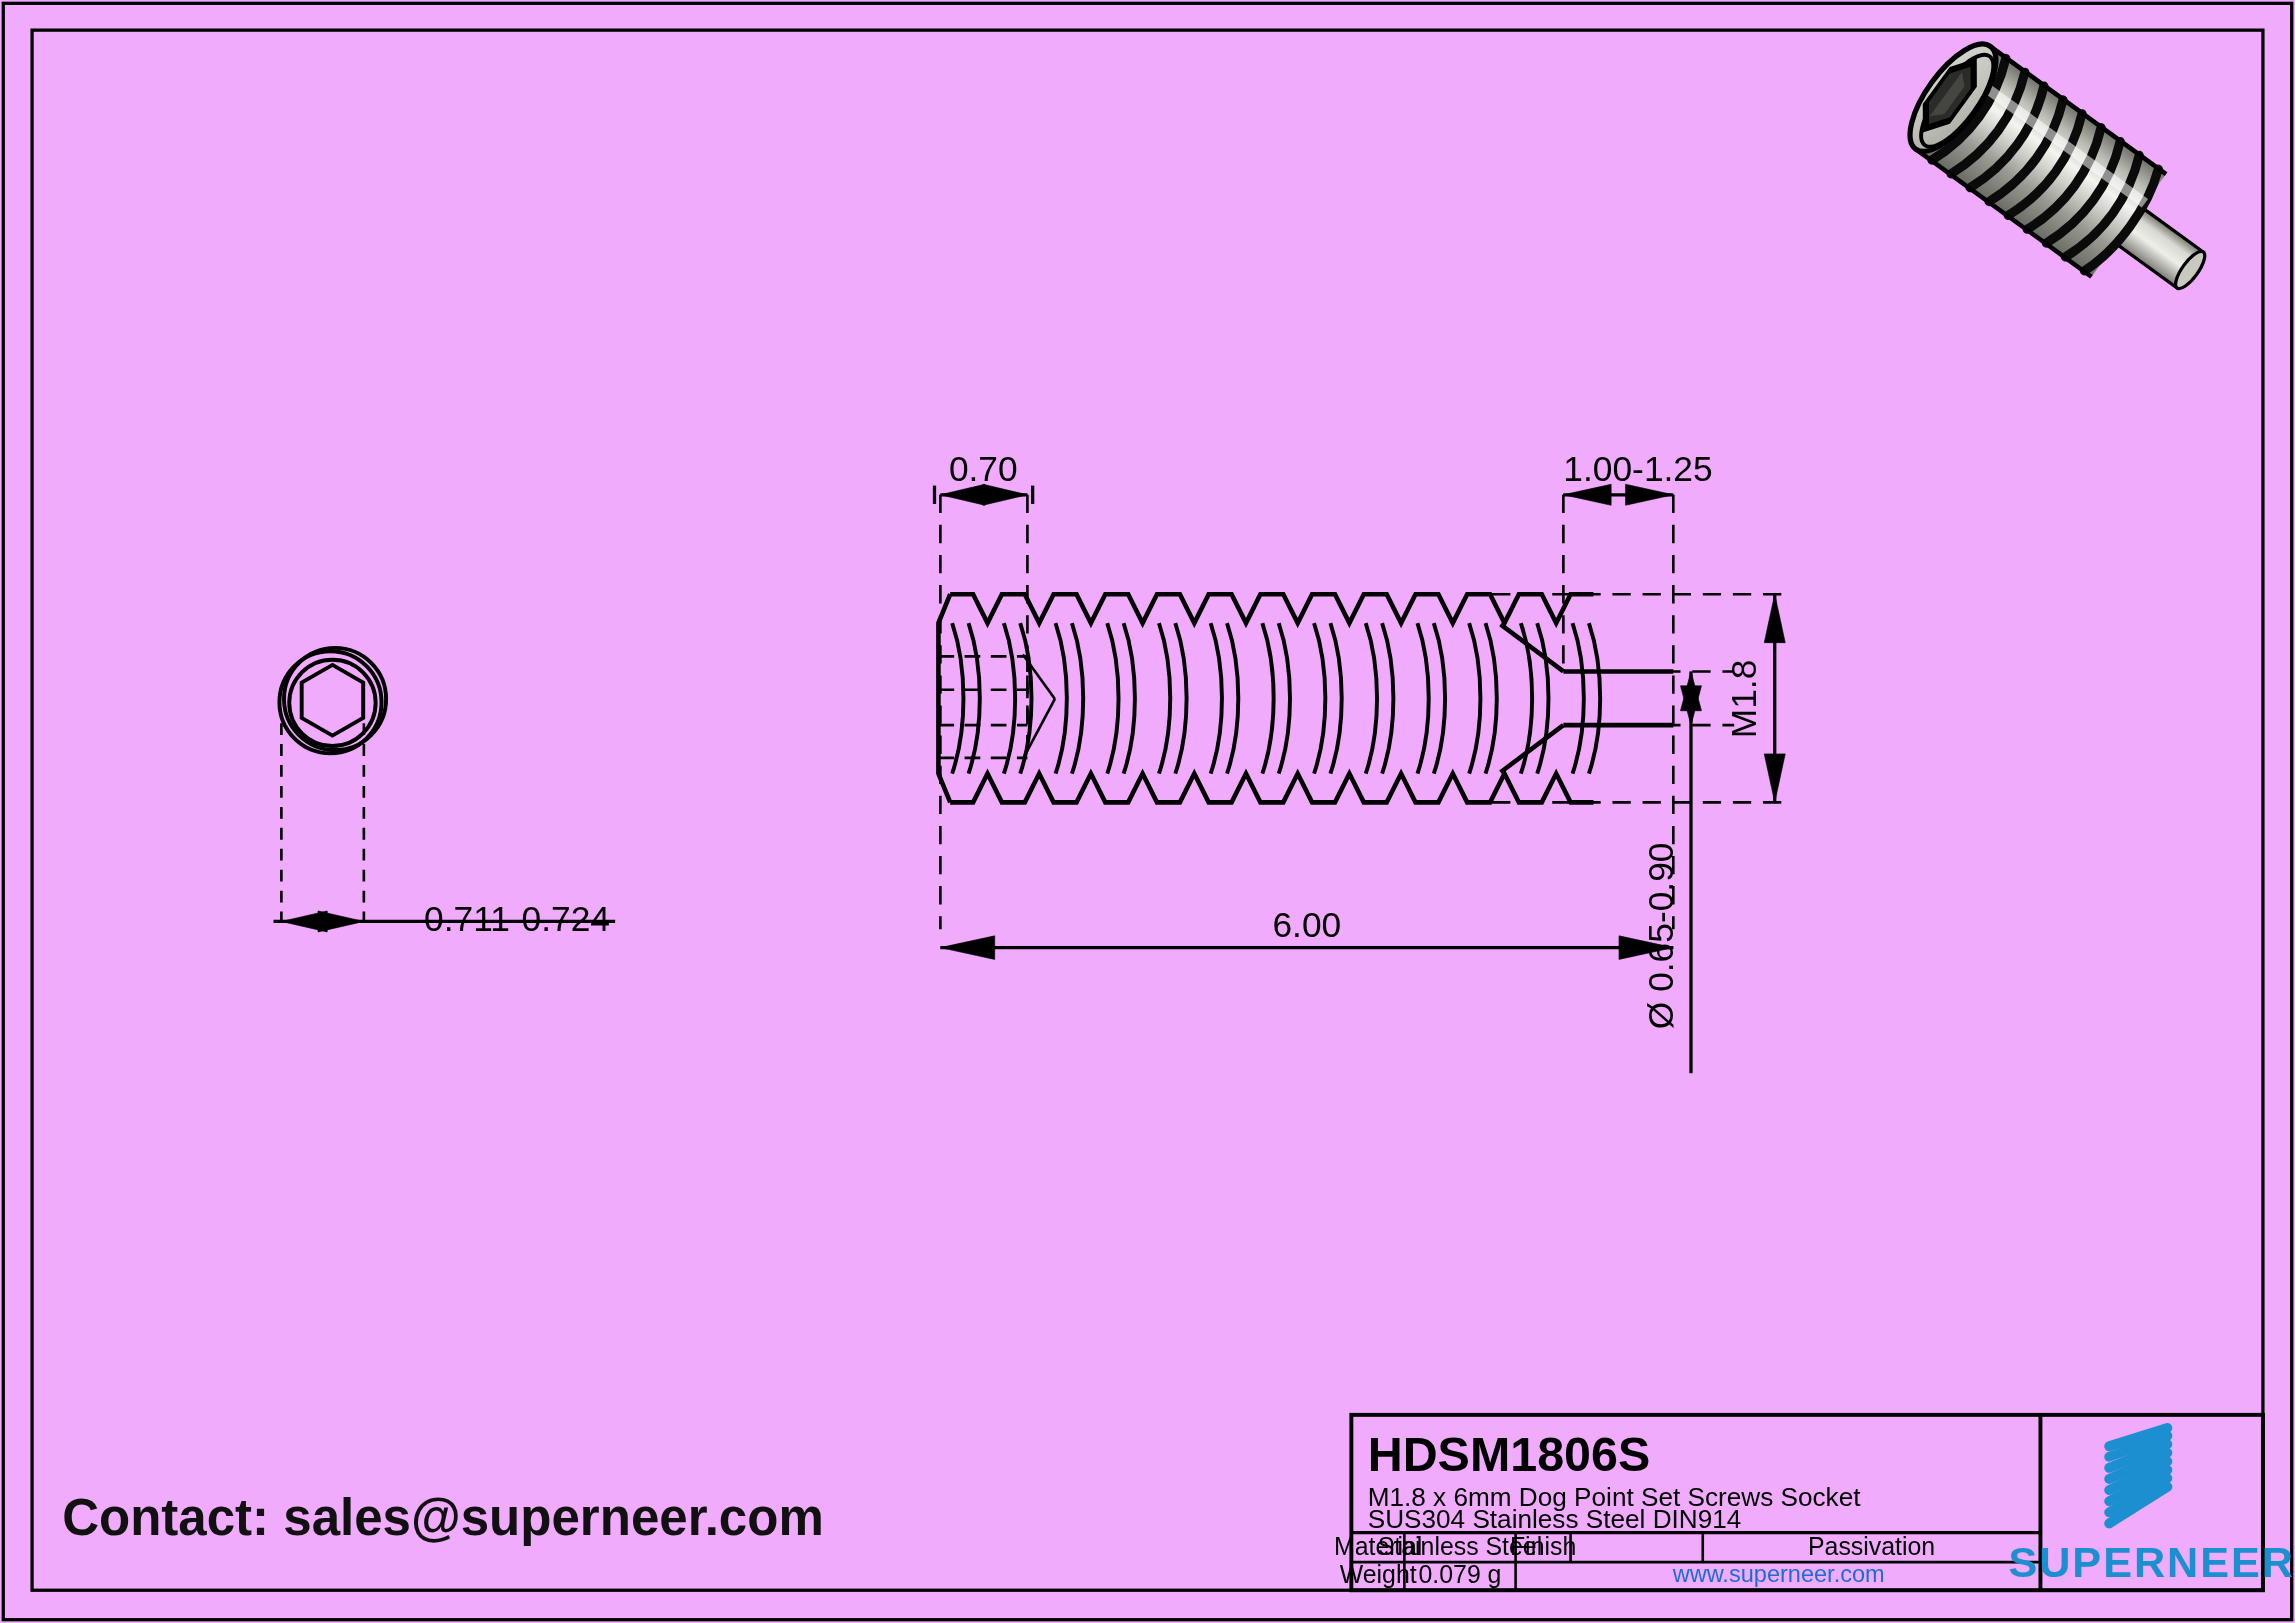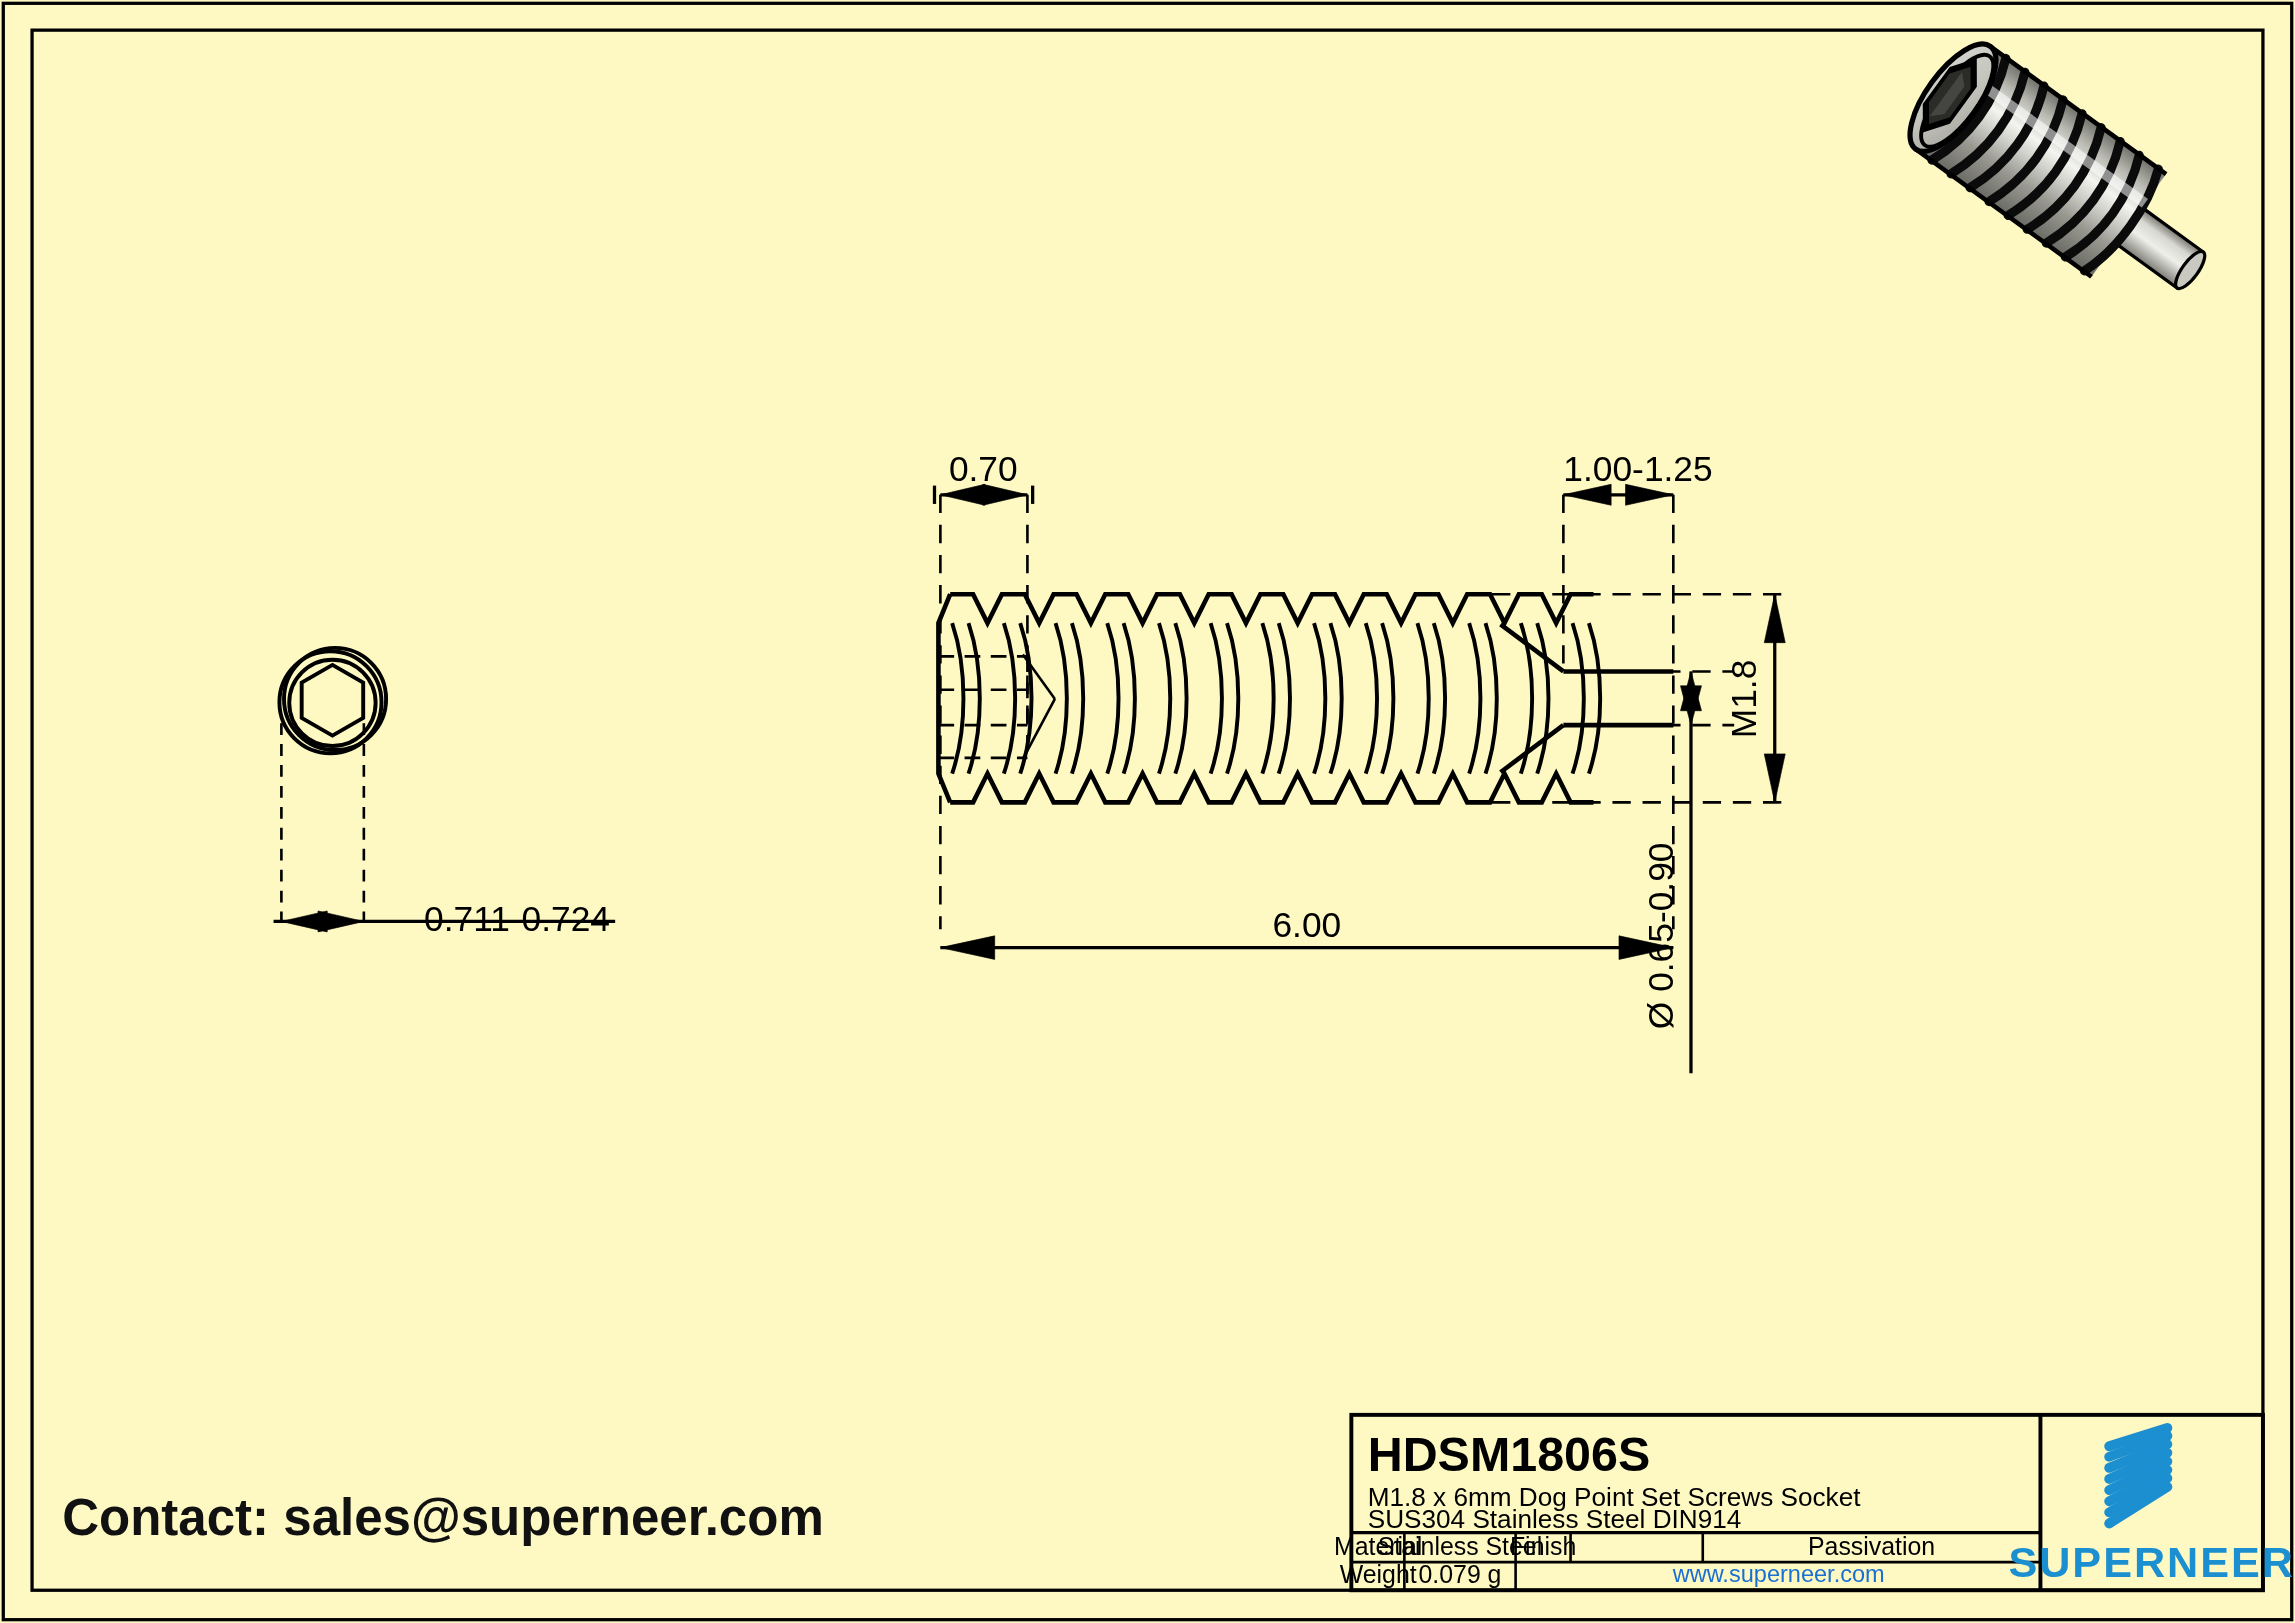--- a/index.html
+++ b/index.html
@@ -1,17 +1,17 @@
 <!DOCTYPE html>
 <html style="font-size:10.5px"><head>
 <meta charset="utf-8">
 <style>
   html,body{margin:0;padding:0;background:#ffffff;}
   body{width:2295px;height:1623px;overflow:hidden;font-family:"Liberation Sans",sans-serif;}
-  #sheet{position:relative;width:2295px;height:1623px;background:#fef9c3;}
+  #sheet{position:relative;width:2295px;height:1623px;background:#f0abfc;}
   #sheet svg{position:absolute;left:0;top:0;}
   .dimtxt{font-family:"Liberation Sans",sans-serif;font-size:54px;fill:#000;}
   .contact{font-family:"Liberation Sans",sans-serif;font-weight:bold;font-size:78px;fill:#111;}
   .tbPart{font-family:"Liberation Sans",sans-serif;font-weight:bold;font-size:74px;fill:#000;}
   .tbDesc{font-family:"Liberation Sans",sans-serif;font-size:40px;fill:#000;}
   .tbCell{font-family:"Liberation Sans",sans-serif;font-size:38px;fill:#000;}
   .tbLink{font-family:"Liberation Sans",sans-serif;font-size:36px;fill:#1a6fd4;}
   .brand{font-family:"Liberation Sans",sans-serif;font-weight:bold;font-size:66px;letter-spacing:3px;fill:#1b8fd0;}
 </style>
 </head>

